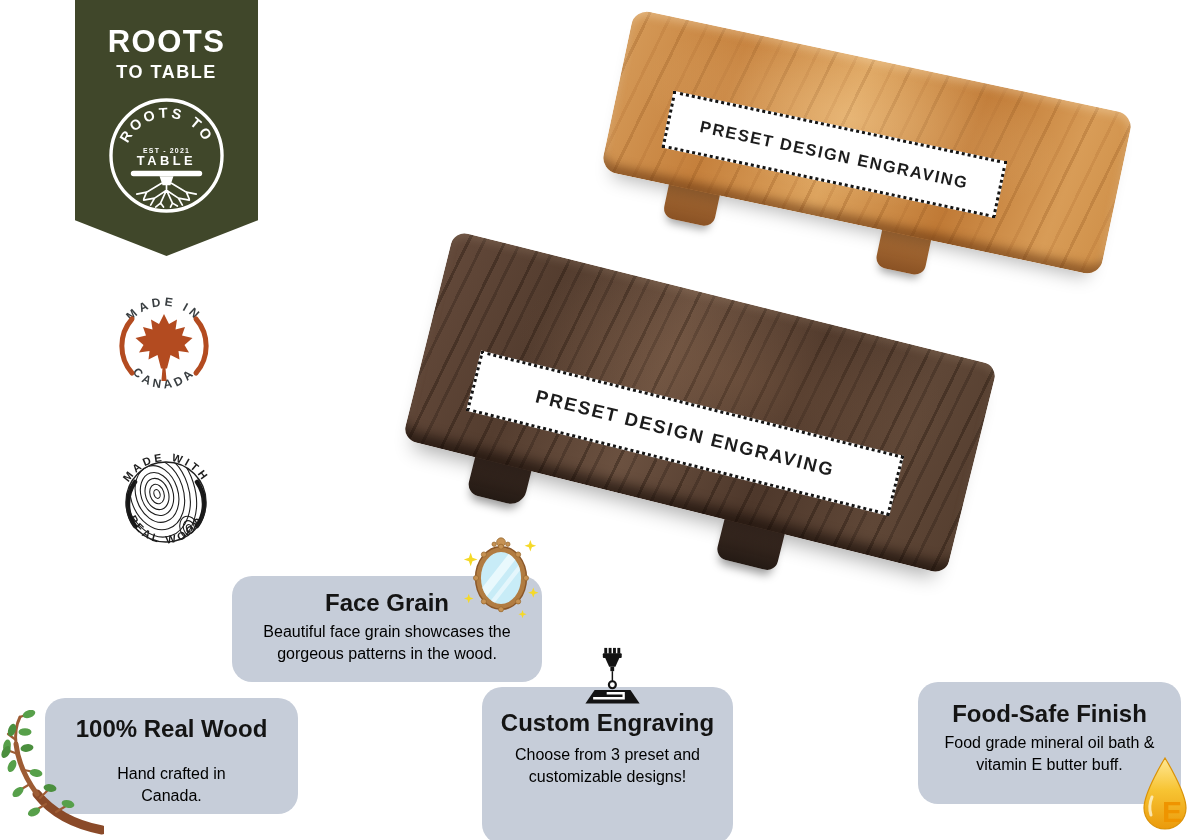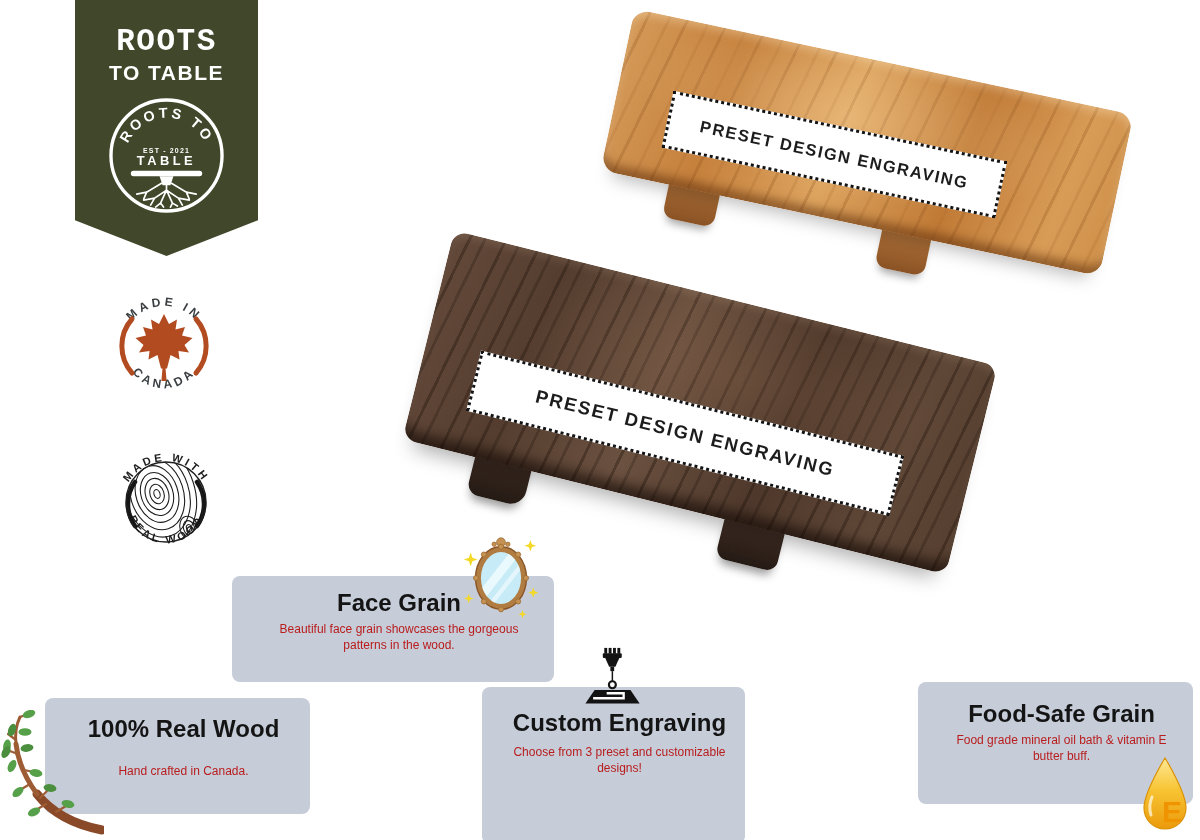--- a/index.html
+++ b/index.html
@@ -5,22 +5,22 @@
   html,body{margin:0;padding:0;background:#fff;}
   .canvas{
     position:relative;width:1200px;height:840px;background:#fff;overflow:hidden;
     font-family:"Liberation Sans",sans-serif;color:#1d1d1d;
   }
   
   .banner{
     position:absolute;left:75px;top:0;width:183px;height:256px;background:#40472a;
     clip-path:polygon(0 0,100% 0,100% 86%,50% 100%,0 86%);text-align:center;z-index:6;
   }
-  .banner-line1{margin-top:24px;font-size:31px;font-weight:bold;letter-spacing:1.5px;color:#fff;font-family:Liberation Mono, monospace;}
-  .banner-line2{margin-top:2px;font-size:21px;font-weight:bold;letter-spacing:1.5px;color:#fff;}
+  .banner-line1{margin-top:24px;font-size:31px;font-weight:bold;letter-spacing:1.5px;color:#fff;}
+  .banner-line2{margin-top:2px;font-size:18px;font-weight:bold;letter-spacing:1.5px;color:#fff;}
   .seal{position:absolute;left:32px;top:96px;width:119px;height:119px;}
   
   .badge{position:absolute;width:130px;height:130px;}
   .badge-canada{left:99px;top:281px;}
   .badge-wood{left:101px;top:436px;}
   
   .tray{position:absolute;}
   .tray-cherry{left:612px;top:60px;width:510px;height:165px;transform:rotate(12deg);z-index:1;}
   .tray-walnut{left:420px;top:295px;width:560px;height:215px;transform:rotate(14deg);z-index:2;}
   .board{position:absolute;inset:0;border-radius:16px;}
@@ -47,23 +47,23 @@
   .tray-walnut .foot.f1{left:75px;top:198px;width:58px;height:54px;border-radius:10px 6px 16px 12px;}
   .tray-walnut .foot.f2{left:332px;top:206px;width:62px;height:48px;}
   .engrave-label{
     position:absolute;background:#fff;border:3px dotted #141414;
     display:flex;align-items:center;justify-content:center;
     color:#1c1c1c;font-weight:bold;white-space:nowrap;
   }
   .tray-cherry .engrave-label{left:55px;top:72px;width:335px;height:52px;font-size:16.5px;letter-spacing:1.6px;}
   .tray-walnut .engrave-label{left:55px;top:110px;width:430px;height:56px;font-size:18.5px;letter-spacing:1.8px;}
   
-  .callout{position:absolute;background:#c6cdd9;border-radius:8px;text-align:center;z-index:3;padding-left:12px;}
+  .callout{position:absolute;background:#c6cdd9;border-radius:20px;text-align:center;z-index:3;}
   .callout .title{font-weight:bold;font-size:24px;color:#141414;margin:0;}
-  .callout .body{font-size:12px;line-height:1.35;color:#b91c1c;margin:4px auto 0;}
+  .callout .body{font-size:16px;line-height:1.35;color:#000000;margin:4px auto 0;}
   .co-face{left:232px;top:576px;width:310px;height:106px;}
   .co-face .title{padding-top:13px;}
   .co-face .body{width:280px;}
   .co-realwood{left:45px;top:698px;width:253px;height:116px;}
   .co-realwood .title{padding-top:17px;}
   .co-realwood .body{width:170px;margin-top:20px;}
   .co-engraving{left:482px;top:687px;width:251px;height:157px;}
   .co-engraving .title{padding-top:22px;}
   .co-engraving .body{width:215px;margin-top:7px;}
   .co-foodsafe{left:918px;top:682px;width:263px;height:122px;}
@@ -195,21 +195,21 @@
     <p class="title">100% Real Wood</p>
     <p class="body">Hand crafted in Canada.</p>
   </div>
 
   <div class="callout co-engraving">
     <p class="title">Custom Engraving</p>
     <p class="body">Choose from 3 preset and customizable designs!</p>
   </div>
 
   <div class="callout co-foodsafe">
-    <p class="title">Food-Safe Grain</p>
+    <p class="title">Food-Safe Finish</p>
     <p class="body">Food grade mineral oil bath &amp; vitamin E butter buff.</p>
   </div>
 
   <svg class="icon icon-mirror" viewBox="0 0 80 92">
     <defs>
       <clipPath id="glassClip">
           <ellipse cx="40" cy="47" rx="20.5" ry="26.5"></ellipse>
         </clipPath>
       <path id="sparkle" d="M0,-7 L1.8,-1.8 L7,0 L1.8,1.8 L0,7 L-1.8,1.8 L-7,0 L-1.8,-1.8 Z"></path>
     </defs>

